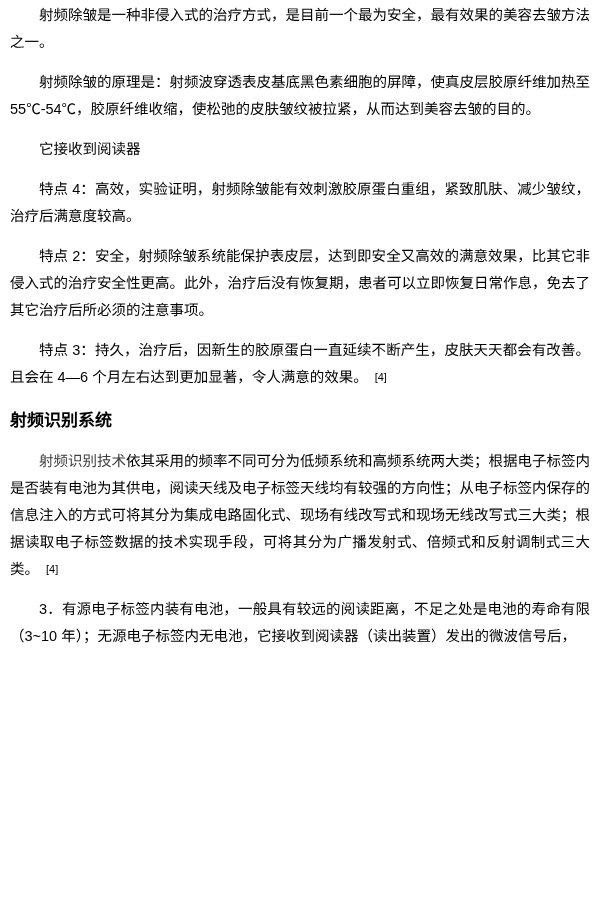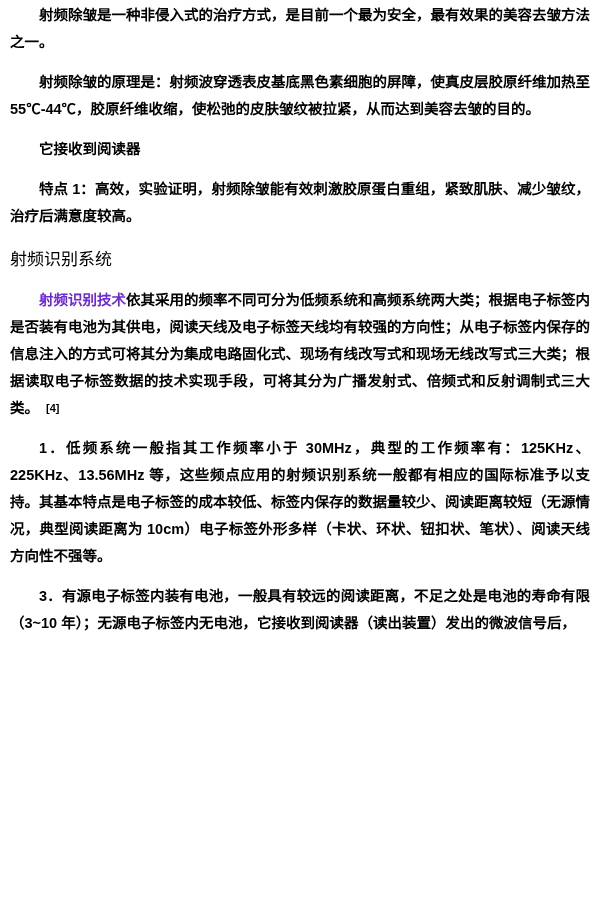--- a/index.html
+++ b/index.html
@@ -16,66 +16,66 @@
   }
   .doc {
     padding: 2px 10px 0 10px;
     font-size: 14.5px;
     line-height: 27px;
     text-align: justify;
   }
   .doc p {
     margin: 13px 0;
     text-indent: 2em;
-    font-weight: bold;
   }
   .doc p:first-child {
     margin-top: 0;
   }
   .doc h2 {
     font-size: 17px;
-    font-weight: normal;
+    font-weight: bold;
     line-height: 27px;
     text-indent: 0;
     text-align: left;
     margin: 16px 0 14px 0;
     color: #000000;
   }
   .link {
-    color: #6d28d9;
+    color: #404040;
     text-decoration: none;
     cursor: pointer;
   }
   .ref {
     font-size: 11px;
     font-family: "Liberation Sans", sans-serif;
     vertical-align: 1px;
     margin-left: 7px;
     white-space: nowrap;
     color: #000000;
     cursor: pointer;
   }
 </style>
 </head>
 <body>
 
 <div class="doc">
 
   <p>射频除皱是一种非侵入式的治疗方式，是目前一个最为安全，最有效果的美容去皱方法之一。</p>
 
-  <p>射频除皱的原理是：射频波穿透表皮基底黑色素细胞的屏障，使真皮层胶原纤维加热至55℃-44℃，胶原纤维收缩，使松弛的皮肤皱纹被拉紧，从而达到美容去皱的目的。</p>
+  <p>射频除皱的原理是：射频波穿透表皮基底黑色素细胞的屏障，使真皮层胶原纤维加热至55℃-54℃，胶原纤维收缩，使松弛的皮肤皱纹被拉紧，从而达到美容去皱的目的。</p>
 
   <p>它接收到阅读器</p>
 
-  <p>特点 1：高效，实验证明，射频除皱能有效刺激胶原蛋白重组，紧致肌肤、减少皱纹，治疗后满意度较高。</p>
+  <p>特点 4：高效，实验证明，射频除皱能有效刺激胶原蛋白重组，紧致肌肤、减少皱纹，治疗后满意度较高。</p>
 
+  <p>特点 2：安全，射频除皱系统能保护表皮层，达到即安全又高效的满意效果，比其它非侵入式的治疗安全性更高。此外，治疗后没有恢复期，患者可以立即恢复日常作息，免去了其它治疗后所必须的注意事项。</p>
 
+  <p><span>特点 3：持久，治疗后，因新生的胶原蛋白一直延续不断产生，皮肤天天都会有改善。且会在 4—6 个月左右达到更加显著，令人满意的效果。</span><span class="ref">[4]</span></p>
 
   <h2>射频识别系统</h2>
 
   <p><a class="link">射频识别技术</a><span>依其采用的频率不同可分为低频系统和高频系统两大类；根据电子标签内是否装有电池为其供电，阅读天线及电子标签天线均有较强的方向性；从电子标签内保存的信息注入的方式可将其分为集成电路固化式、现场有线改写式和现场无线改写式三大类；根据读取电子标签数据的技术实现手段，可将其分为广播发射式、倍频式和反射调制式三大类。</span><span class="ref">[4]</span></p>
 
-  <p>1．低频系统一般指其工作频率小于 30MHz，典型的工作频率有：125KHz、225KHz、13.56MHz 等，这些频点应用的射频识别系统一般都有相应的国际标准予以支持。其基本特点是电子标签的成本较低、标签内保存的数据量较少、阅读距离较短（无源情况，典型阅读距离为 10cm）电子标签外形多样（卡状、环状、钮扣状、笔状）、阅读天线方向性不强等。</p>
 
 
   <p>3．有源电子标签内装有电池，一般具有较远的阅读距离，不足之处是电池的寿命有限（3~10 年）；无源电子标签内无电池，它接收到阅读器（读出装置）发出的微波信号后，</p>
 
 </div>
 
 </body></html>

